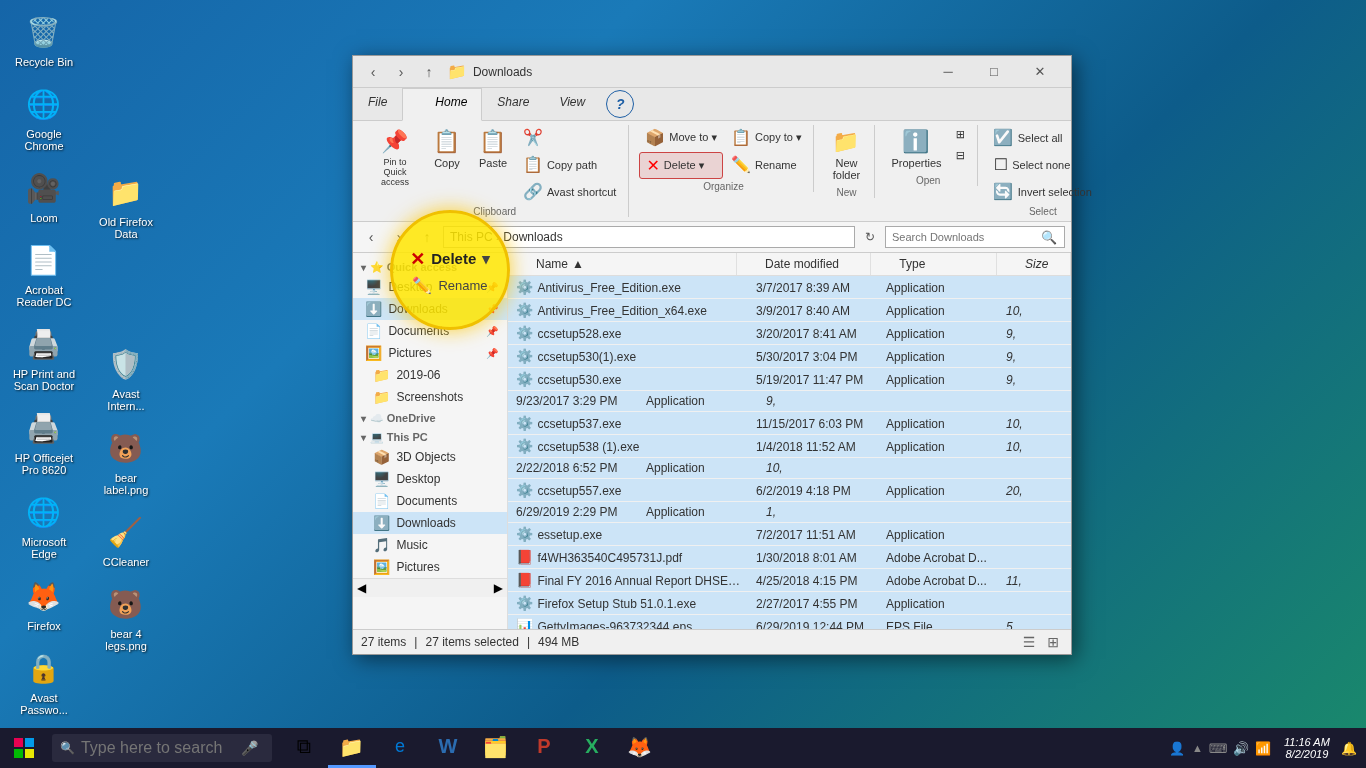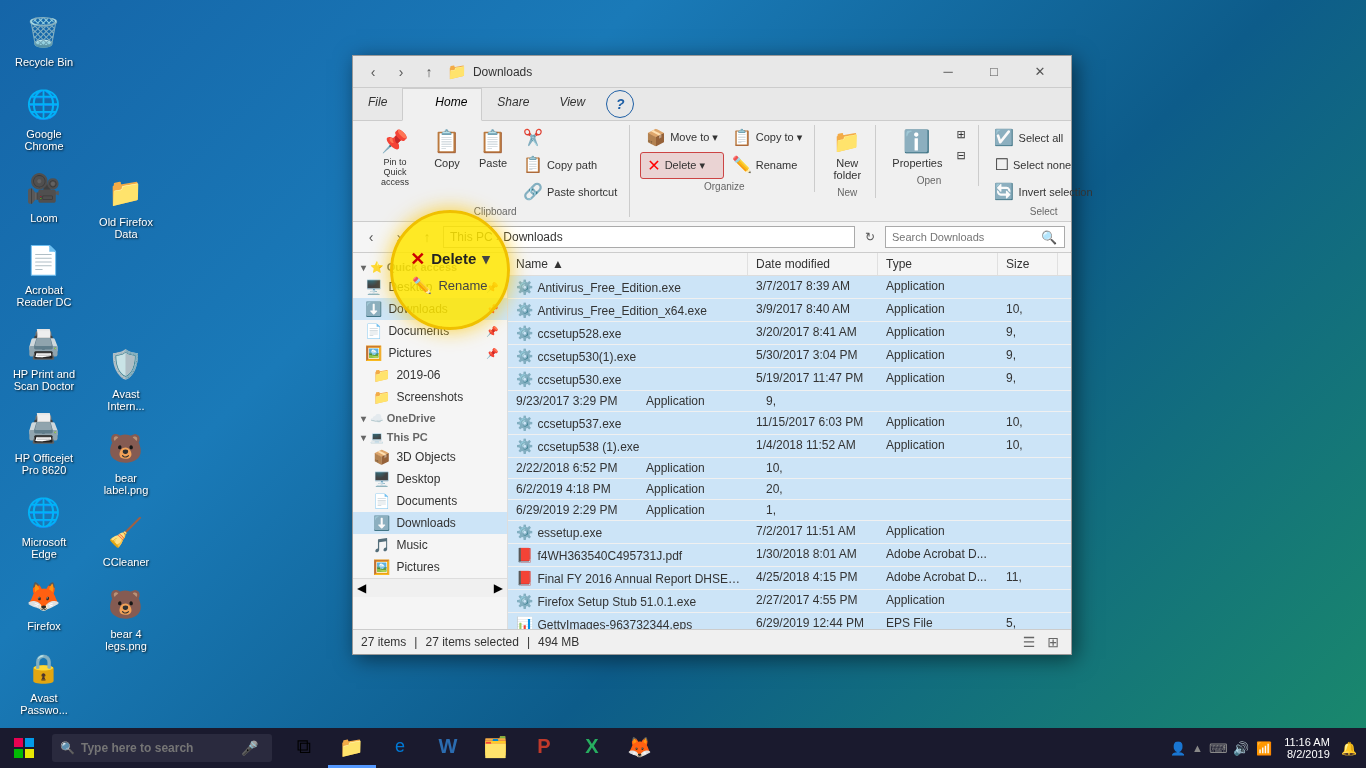--- a/index.html
+++ b/index.html
@@ -86,23 +86,22 @@
       height: 28px;
       width: 220px;
       padding: 0 8px;
       margin: 0 4px;
     }
     .taskbar-search input {
       background: transparent;
       border: none;
       outline: none;
       color: #ccc;
-      font-size: 12px;
+      font-size: 16px;
       width: 160px;
-      font-weight: bold;
     }
     .taskbar-search .mic-icon {
       color: #888;
       font-size: 14px;
     }
     .taskbar-apps {
       display: flex;
       align-items: center;
       height: 40px;
       margin-left: 4px;
@@ -122,22 +121,23 @@
       margin-left: auto;
       display: flex;
       align-items: center;
       height: 40px;
       padding-right: 8px;
       gap: 4px;
     }
     .taskbar-clock {
       color: white;
       font-size: 11px;
-      text-align: right;
+      text-align: center;
       padding: 0 8px;
+      font-style: italic;
     }
     .taskbar-systray {
       display: flex;
       align-items: center;
       gap: 6px;
       color: white;
       font-size: 14px;
     }
 
     
@@ -419,28 +419,29 @@
     .file-col-header {
       padding: 4px 8px;
       font-size: 12px;
       color: #333;
       cursor: pointer;
       border-right: 1px solid #e0e0e0;
       user-select: none;
       display: flex;
       align-items: center;
       gap: 4px;
+      margin-left: 20px;
     }
     .col-name { width: 240px; }
     .col-date { width: 130px; }
     .col-type { width: 120px; }
-    .col-size { width: 60px; }
+    .col-size { width: 60px; font-style: italic; }
     .file-row {
       display: flex;
-      align-items: flex-start;
+      align-items: flex-end;
       border-bottom: 1px solid #f0f0f0;
       background: #cce4f7;
     }
     .file-cell {
       padding: 3px 8px;
       font-size: 12px;
       color: #333;
       overflow: hidden;
       text-overflow: ellipsis;
       white-space: nowrap;
@@ -654,21 +655,21 @@
           <div class="ribbon-col">
             <div class="ribbon-btn-small">
               <span class="btn-icon-sm">✂️</span>
             </div>
             <div class="ribbon-btn-small">
               <span class="btn-icon-sm">📋</span>
               <span>Copy path</span>
             </div>
             <div class="ribbon-btn-small">
               <span class="btn-icon-sm">🔗</span>
-              <span>Paste shortcut</span>
+              <span>Avast shortcut</span>
             </div>
           </div>
         </div>
         <div class="ribbon-group-label">Clipboard</div>
       </div>
 
       <div class="ribbon-group">
         <div class="ribbon-group-items">
           <div class="ribbon-col">
             <div class="ribbon-btn-small">
@@ -909,20 +910,23 @@
     <div class="file-cell col-date">1/4/2018 11:52 AM</div>
     <div class="file-cell col-type">Application</div>
     <div class="file-cell col-size">10,</div>
   </div>
             <div class="file-row">
     <div class="file-cell col-date">2/22/2018 6:52 PM</div>
     <div class="file-cell col-type">Application</div>
     <div class="file-cell col-size">10,</div>
   </div>
             <div class="file-row">
+    <div class="file-cell col-name">
+      <span class="file-icon">⚙️</span>ccsetup557.exe
+    </div>
     <div class="file-cell col-date">6/2/2019 4:18 PM</div>
     <div class="file-cell col-type">Application</div>
     <div class="file-cell col-size">20,</div>
   </div>
             <div class="file-row">
     <div class="file-cell col-date">6/29/2019 2:29 PM</div>
     <div class="file-cell col-type">Application</div>
     <div class="file-cell col-size">1,</div>
   </div>
             <div class="file-row">

